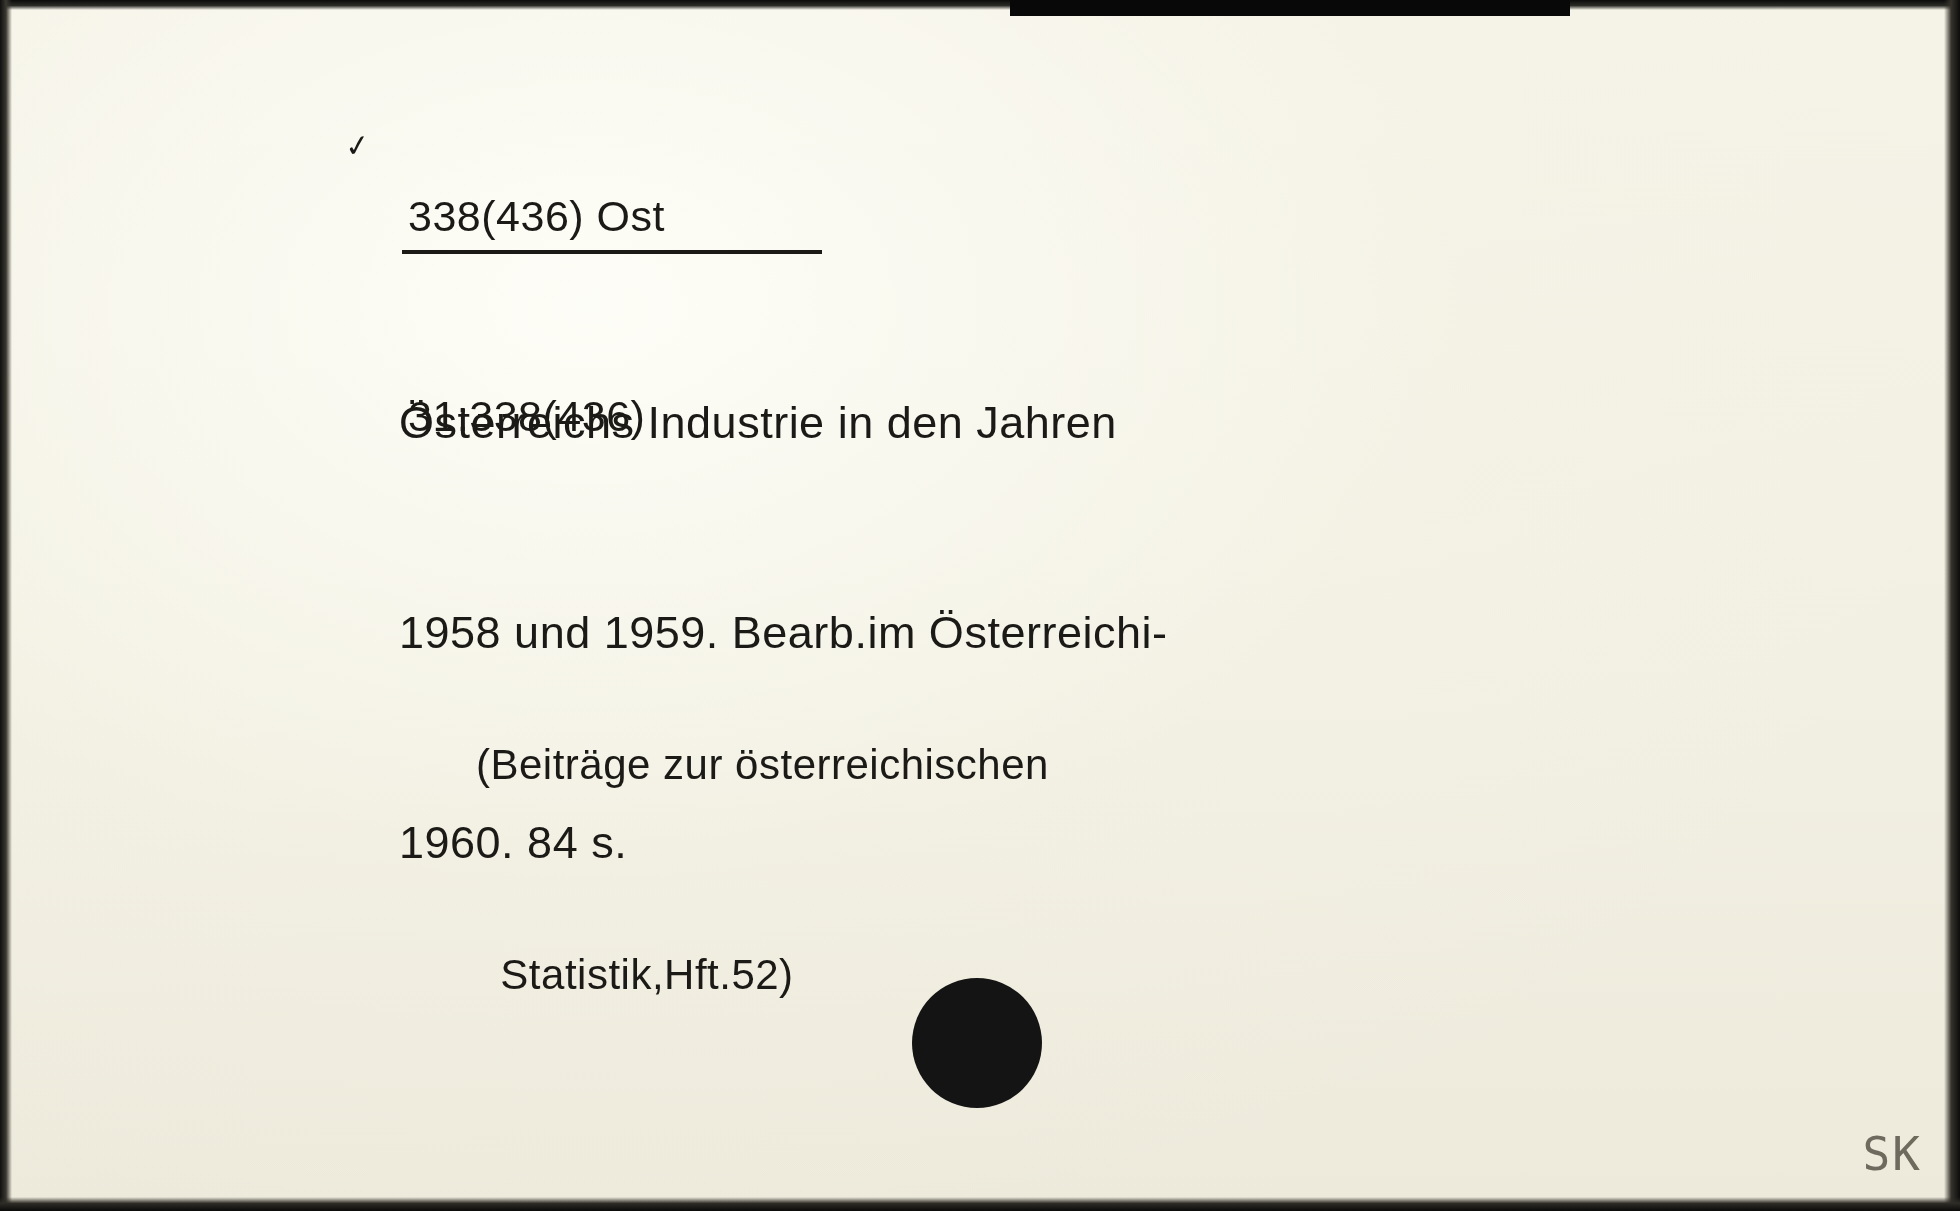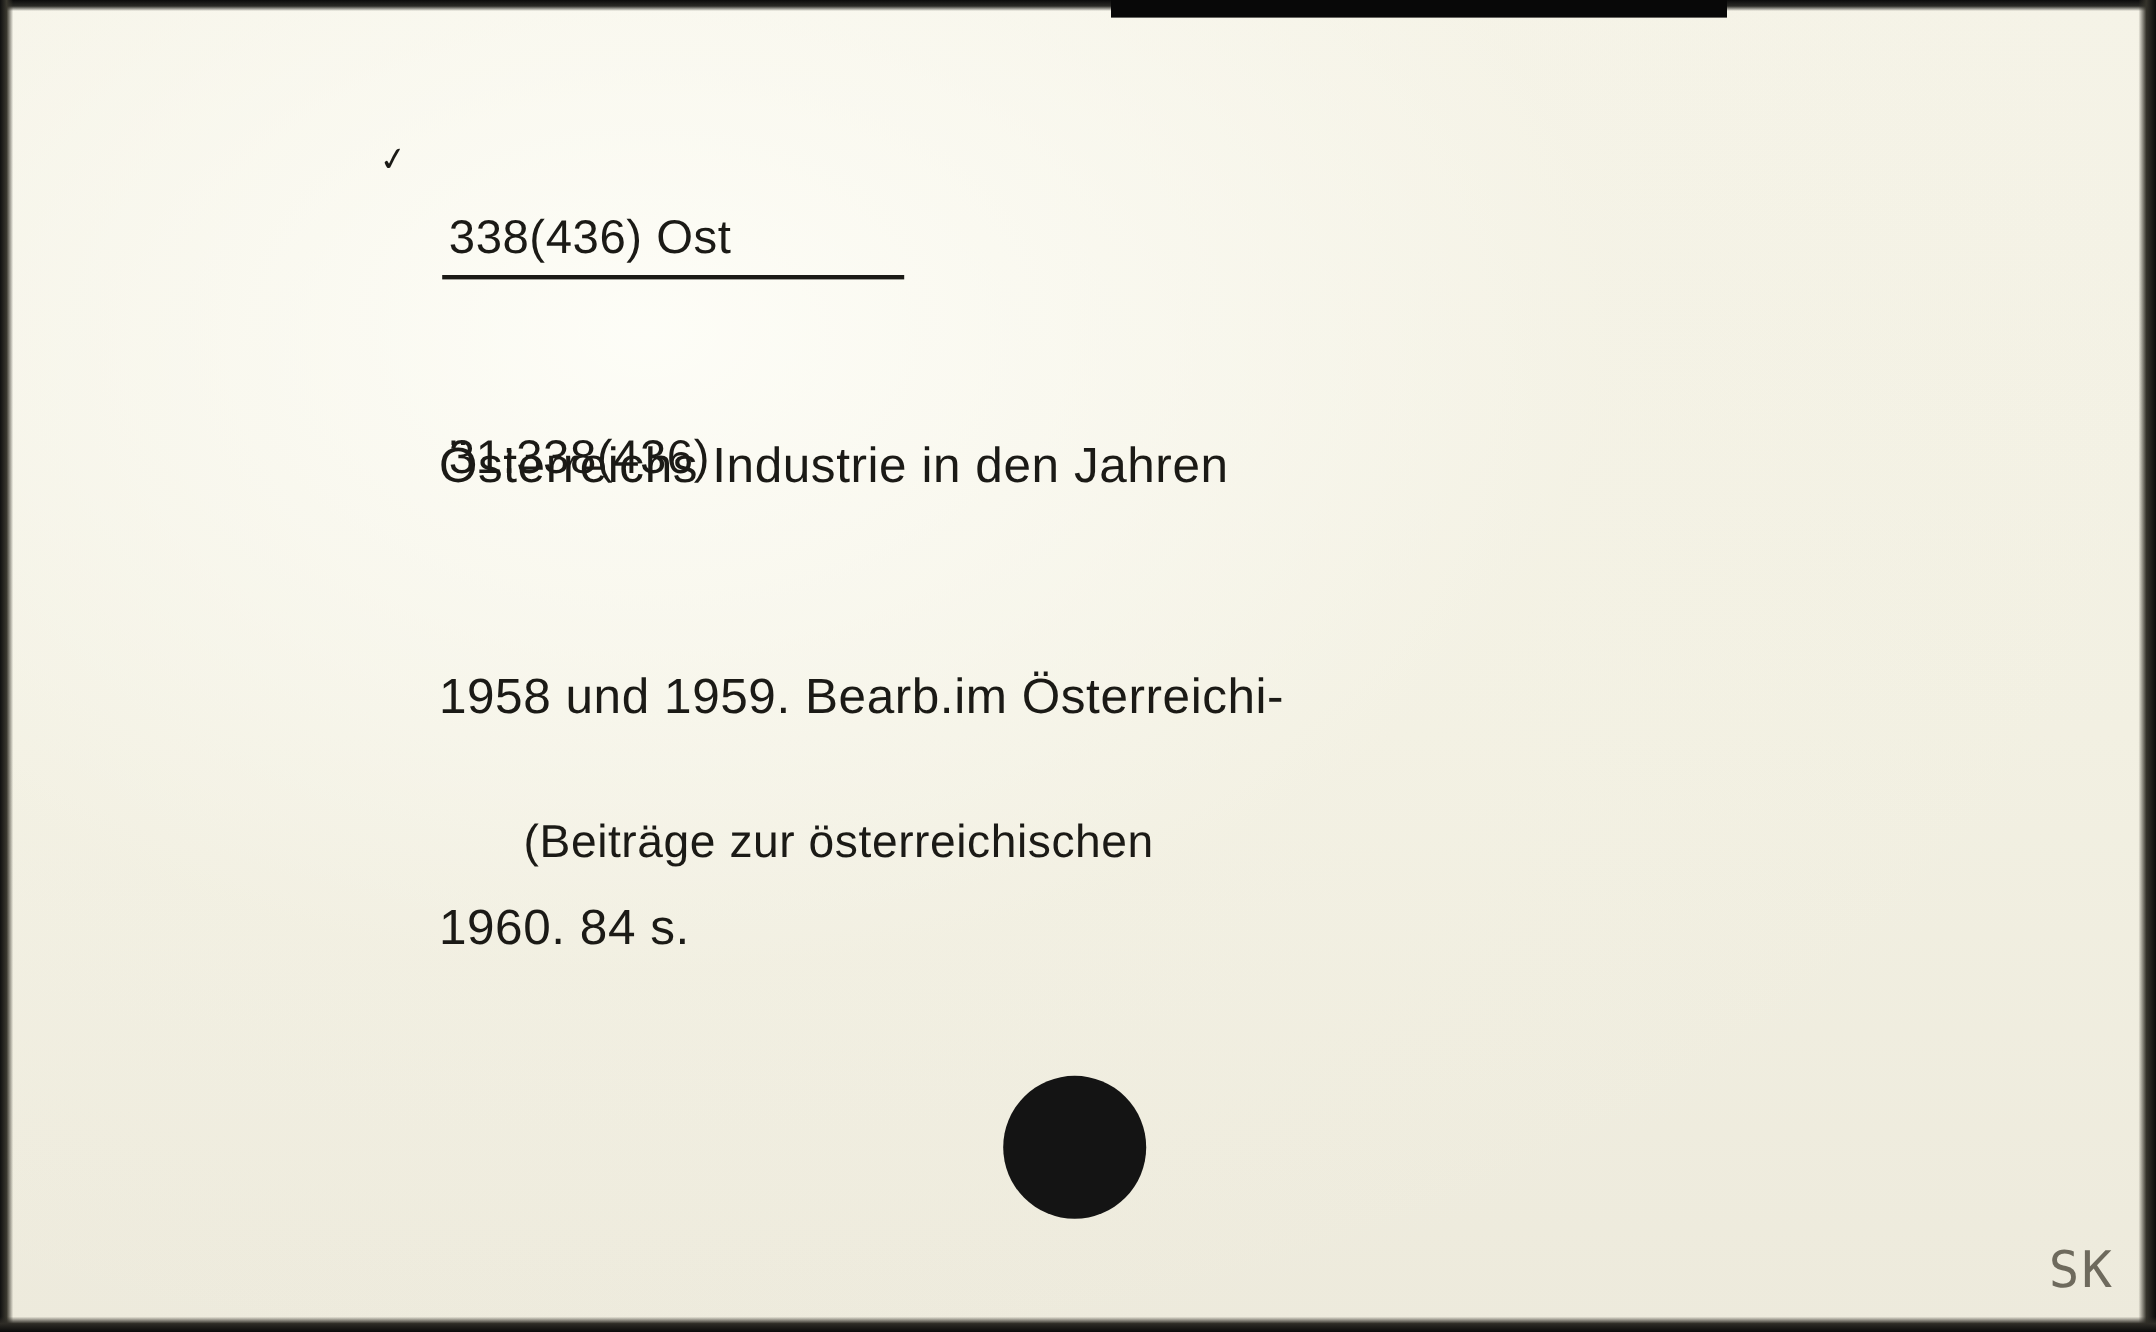--- a/index.html
+++ b/index.html
@@ -144,20 +144,21 @@
   <div class="checkmark">✓</div>
 
   <div class="body-block typed">
     <div>Österreichs Industrie in den Jahren</div>
     <div>1958 und 1959. Bearb.im Österreichi-</div>
     <div>1960. 84 s.</div>
   </div>
 
   <div class="series-block typed">
     <div>(Beiträge zur österreichischen</div>
+    <div>  Statistik,Hft.52)</div>
   </div>
 
   <div class="dot"></div>
 
   <div class="sk">SK</div>
 
   <div class="edge-top"></div>
   <div class="edge-topblack"></div>
   <div class="edge-left"></div>
   <div class="edge-right"></div>

